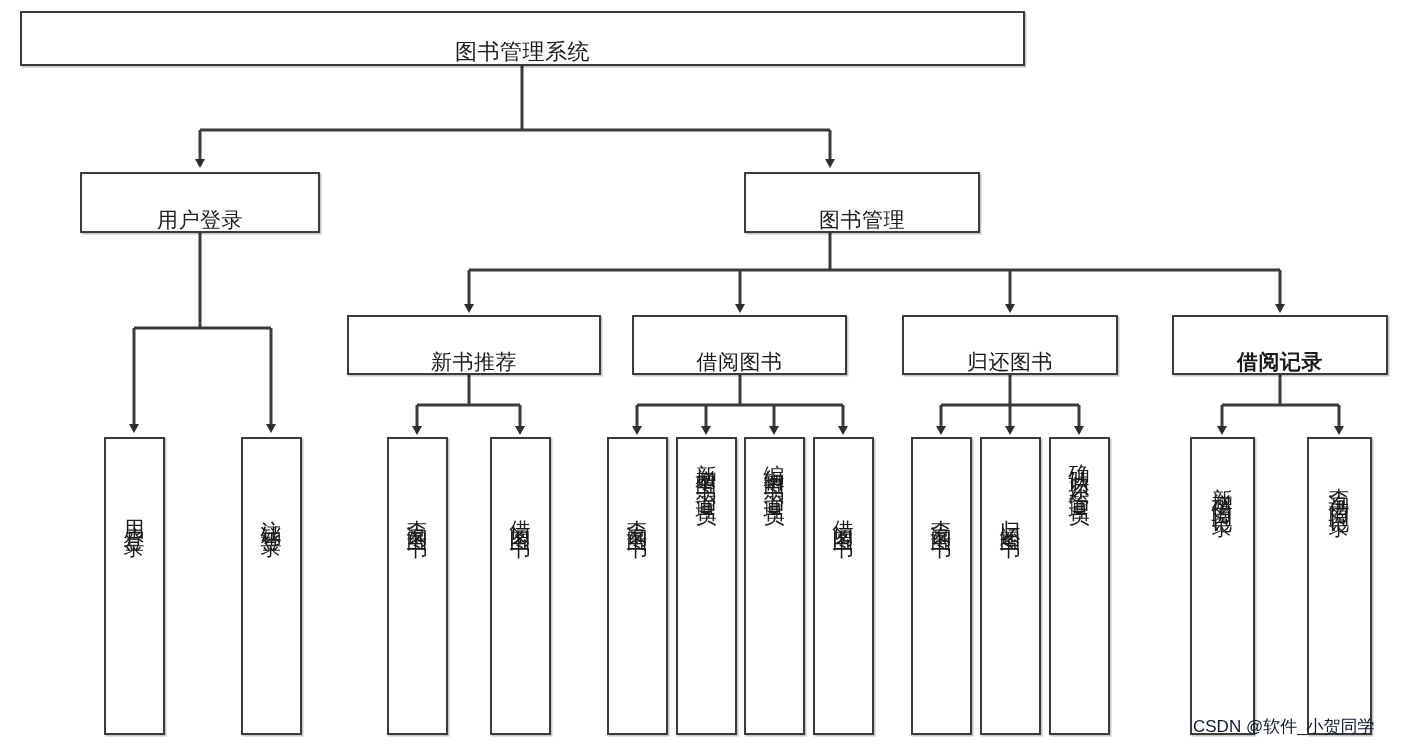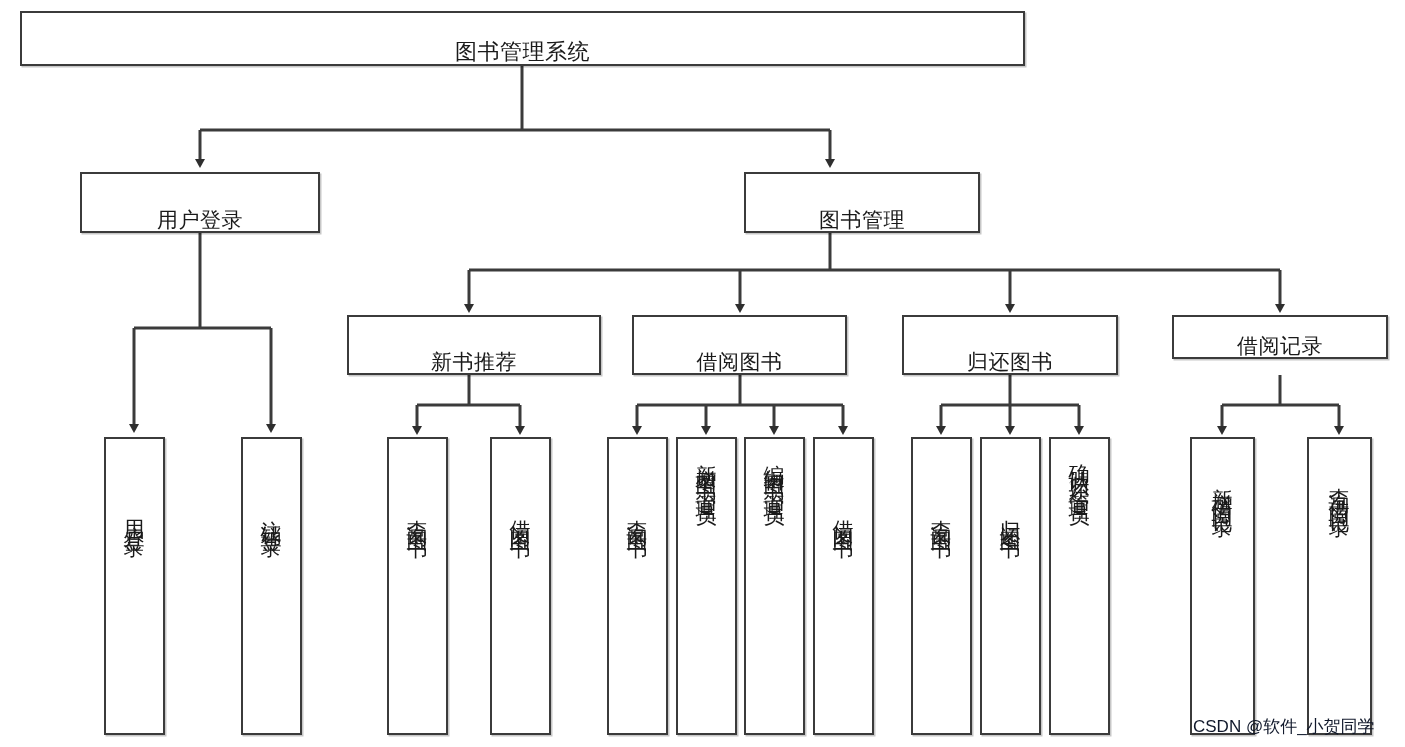--- a/index.html
+++ b/index.html
@@ -142,21 +142,21 @@
 
   <div class="node horiz" style="left:347px; top:315px; width:254px; height:60px;">
     <span class="label">新书推荐</span>
   </div>
   <div class="node horiz" style="left:632px; top:315px; width:215px; height:60px;">
     <span class="label">借阅图书</span>
   </div>
   <div class="node horiz" style="left:902px; top:315px; width:216px; height:60px;">
     <span class="label">归还图书</span>
   </div>
-  <div class="node horiz" style="left:1172px; top:315px; width:216px; height:44px;">
+  <div class="node horiz" style="left:1172px; top:315px; width:216px; height:60px;font-weight:bold;">
     <span class="label">借阅记录</span>
   </div>
 
   <div class="node vert" style="left:104px; top:437px; width:61px; height:298px; padding-top:64px;">
     <span class="label">用户登录</span>
   </div>
   <div class="node vert" style="left:241px; top:437px; width:61px; height:298px; padding-top:64px;">
     <span class="label">注销登录</span>
   </div>
 

